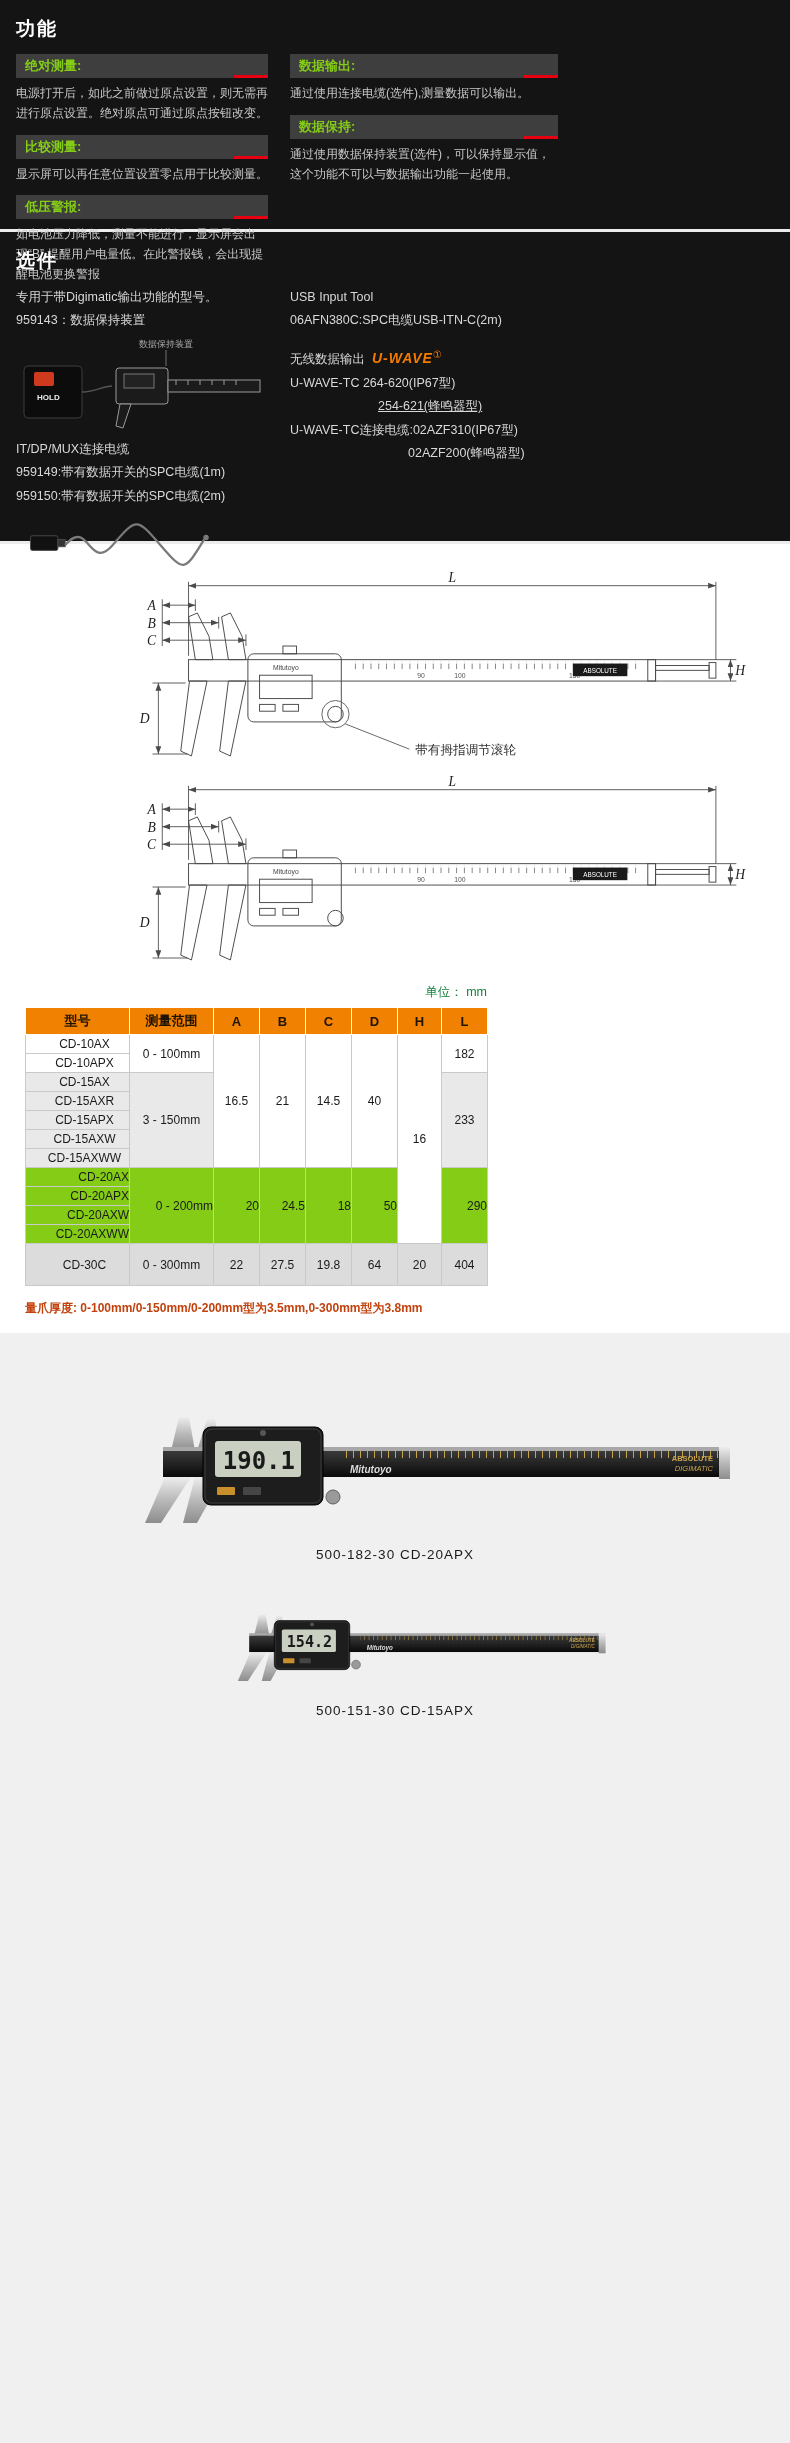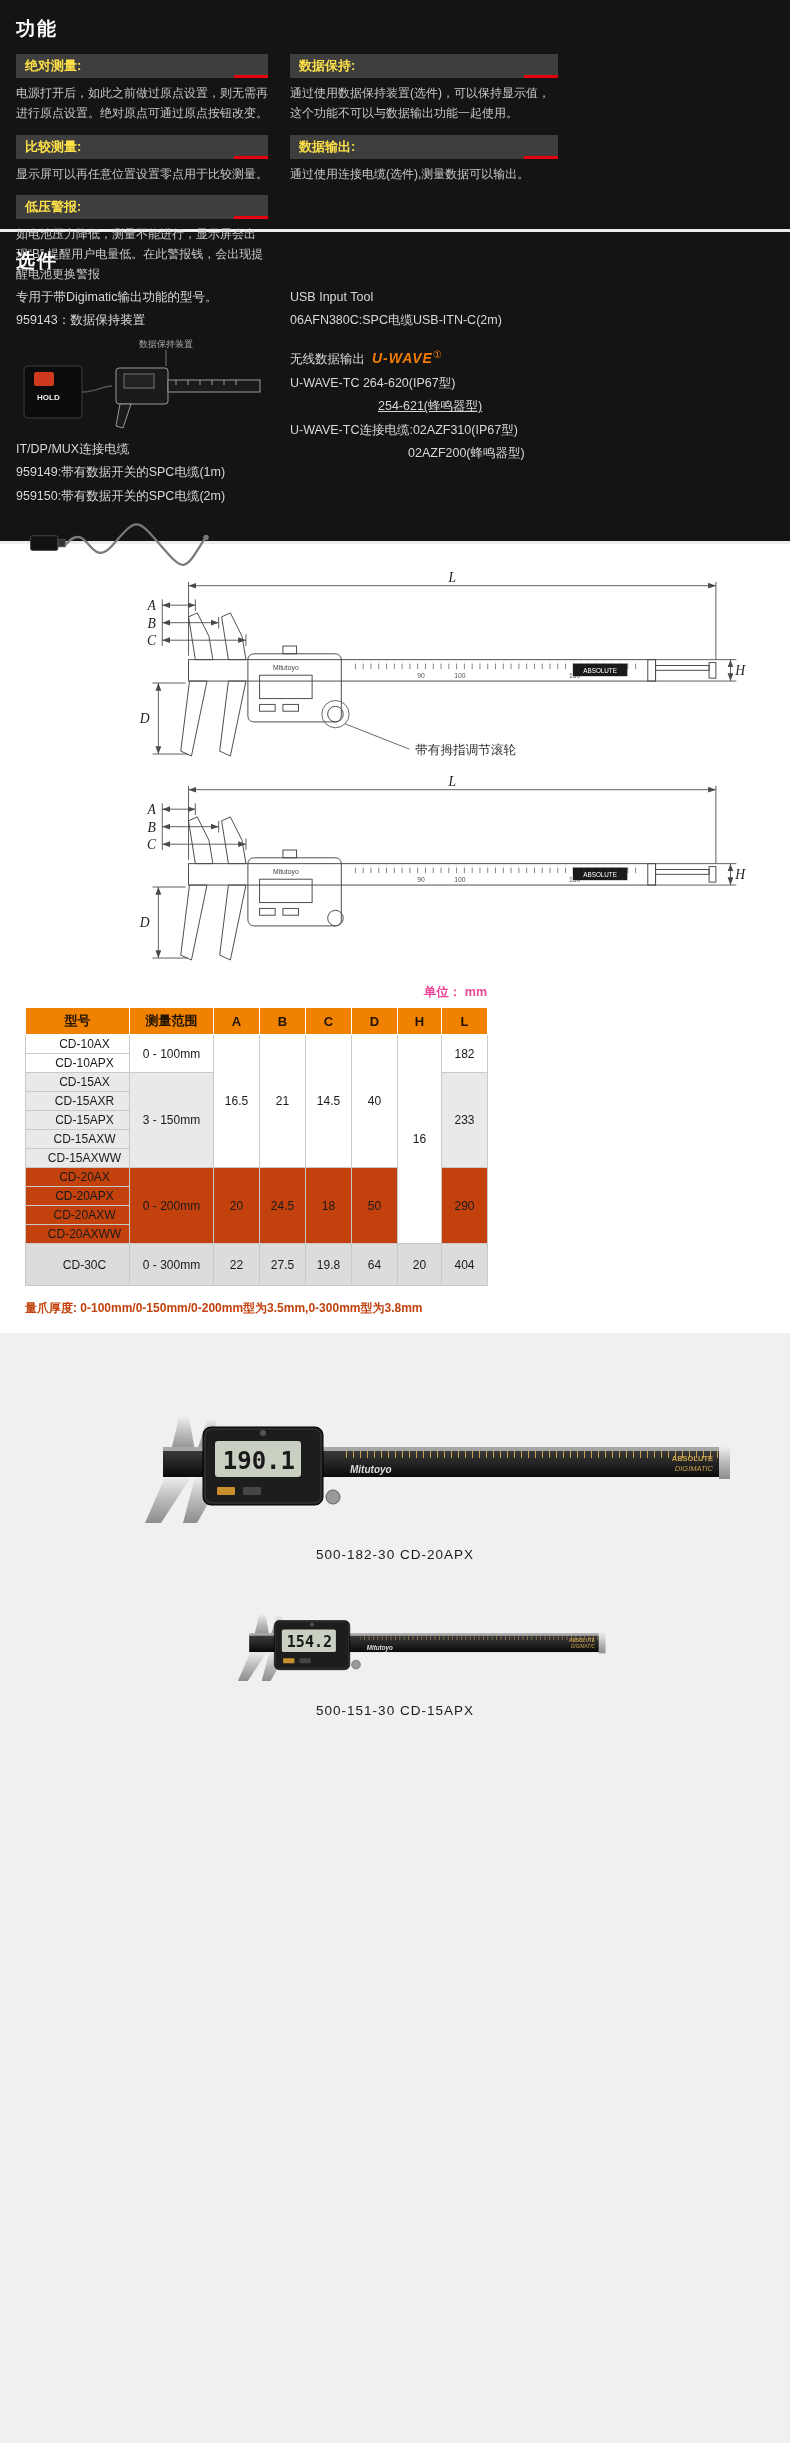--- a/index.html
+++ b/index.html
@@ -8,21 +8,21 @@
 
   
   .dark { background:#141414; color:#cccccc; padding:16px 16px 10px; }
   .sec-features { height:232px; border-bottom:3px solid #ececec; }
   .sec-options  { height:312px; border-bottom:3px solid #ececec; }
   .sec-title { color:#ffffff; font-size:19px; font-weight:bold; letter-spacing:2px; margin-bottom:12px; }
   .cols { display:flex; }
   .col-l { width:252px; margin-right:22px; }
   .col-r { width:268px; }
   .feature { margin-bottom:11px; }
-  .feature-hd { position:relative; background:#3e3e3e; color:#fde047; font-size:13px; font-weight:bold;
+  .feature-hd { position:relative; background:#3e3e3e; color:#84cc16; font-size:13px; font-weight:bold;
                 padding:3px 9px; margin-bottom:6px; }
   .feature-hd::after { content:""; position:absolute; right:0; bottom:0; width:34px; height:3px; background:#e60012; }
   .feature-bd { font-size:12px; line-height:1.65; color:#c8c8c8; }
 
   .opt-line { font-size:12.5px; line-height:1.85; color:#d8d8d8; }
   .opt-gap { height:14px; }
   .indent-1 { padding-left:88px;text-decoration:underline; }
   .indent-2 { padding-left:118px; }
   .uwave { color:#f37b00; font-weight:bold; font-style:italic; font-size:14px; letter-spacing:1px; }
   .uwave-mark { color:#f37b00; font-size:10px; vertical-align:super; }
@@ -31,29 +31,29 @@
   
   .sec-diagrams { background:#ffffff; padding:26px 0 6px 28px; }
   .sec-diagrams svg { display:block; }
   .diagram-gap { height:14px; }
   .dimlabel { font-family:"Liberation Serif","DejaVu Serif",serif; font-style:italic; font-size:14px; fill:#222; }
   .drawline { stroke:#4a4a4a; fill:none; stroke-width:1; }
   .dimline  { stroke:#4a4a4a; stroke-width:0.9; }
 
   
   .sec-table { background:#ffffff; padding:14px 0 16px 25px; }
-  .unit-label { width:462px; text-align:right; font-size:12.5px; font-weight:bold; color:#ec4899; margin-bottom:6px; }
+  .unit-label { width:462px; text-align:right; font-size:12.5px; font-weight:normal; color:#15803d; margin-bottom:6px; }
   table.spec { border-collapse:collapse; width:462px; table-layout:fixed; }
   table.spec th { background:#f18101; color:#1f1400; font-size:13px; font-weight:bold;
                   border:1px solid #ffffff; height:27px; text-align:center; }
   table.spec td { border:1px solid #c9c9c9; font-size:12px; height:19px; text-align:center; color:#1a1a1a; }
   td.model { text-align:left; padding-left:14px; }
   tr.g1 td { background:#ffffff; }
   tr.g2 td { background:#e9e9e9; }
-  tr.g3 td { background:#c2410c; }
+  tr.g3 td { background:#84cc16;text-align:right; }
   tr.g4 td { background:#dcdcdc; height:42px; }
   td.merged { background:#ffffff; }
   .spec-note { margin-top:14px; font-size:12px; font-weight:bold; color:#c2410c; }
 
   
   .sec-photos { background:#f0f0f0; min-height:1190px; padding-top:68px; }
   .photo-wrap-1 { width:700px; margin:0 auto; }
   .photo-wrap-2 { width:440px; margin:42px auto 0; }
   .photo-caption { text-align:center; font-size:13.5px; color:#1a1a1a; letter-spacing:1px; margin-top:14px; }
   .lcd-digits { font-family:"DejaVu Sans Mono","Liberation Mono",monospace; font-weight:bold; }
@@ -73,26 +73,26 @@
         <div class="feature-hd">比较测量:</div>
         <div class="feature-bd">显示屏可以再任意位置设置零点用于比较测量。</div>
       </div>
       <div class="feature">
         <div class="feature-hd">低压警报:</div>
         <div class="feature-bd">如电池压力降低，测量不能进行，显示屏会出现“B”,提醒用户电量低。在此警报钱，会出现提醒电池更换警报</div>
       </div>
     </div>
     <div class="col-r">
       <div class="feature">
+        <div class="feature-hd">数据输出:</div>
+        <div class="feature-bd">通过使用连接电缆(选件),测量数据可以输出。</div>
+      </div>
+      <div class="feature">
         <div class="feature-hd">数据保持:</div>
         <div class="feature-bd">通过使用数据保持装置(选件)，可以保持显示值，这个功能不可以与数据输出功能一起使用。</div>
-      </div>
-      <div class="feature">
-        <div class="feature-hd">数据输出:</div>
-        <div class="feature-bd">通过使用连接电缆(选件),测量数据可以输出。</div>
       </div>
     </div>
   </div>
 </div>
 
 <div class="dark sec-options">
   <div class="sec-title">选件</div>
   <div class="cols">
     <div class="col-l">
       <div class="opt-line">专用于带Digimatic输出功能的型号。</div>

